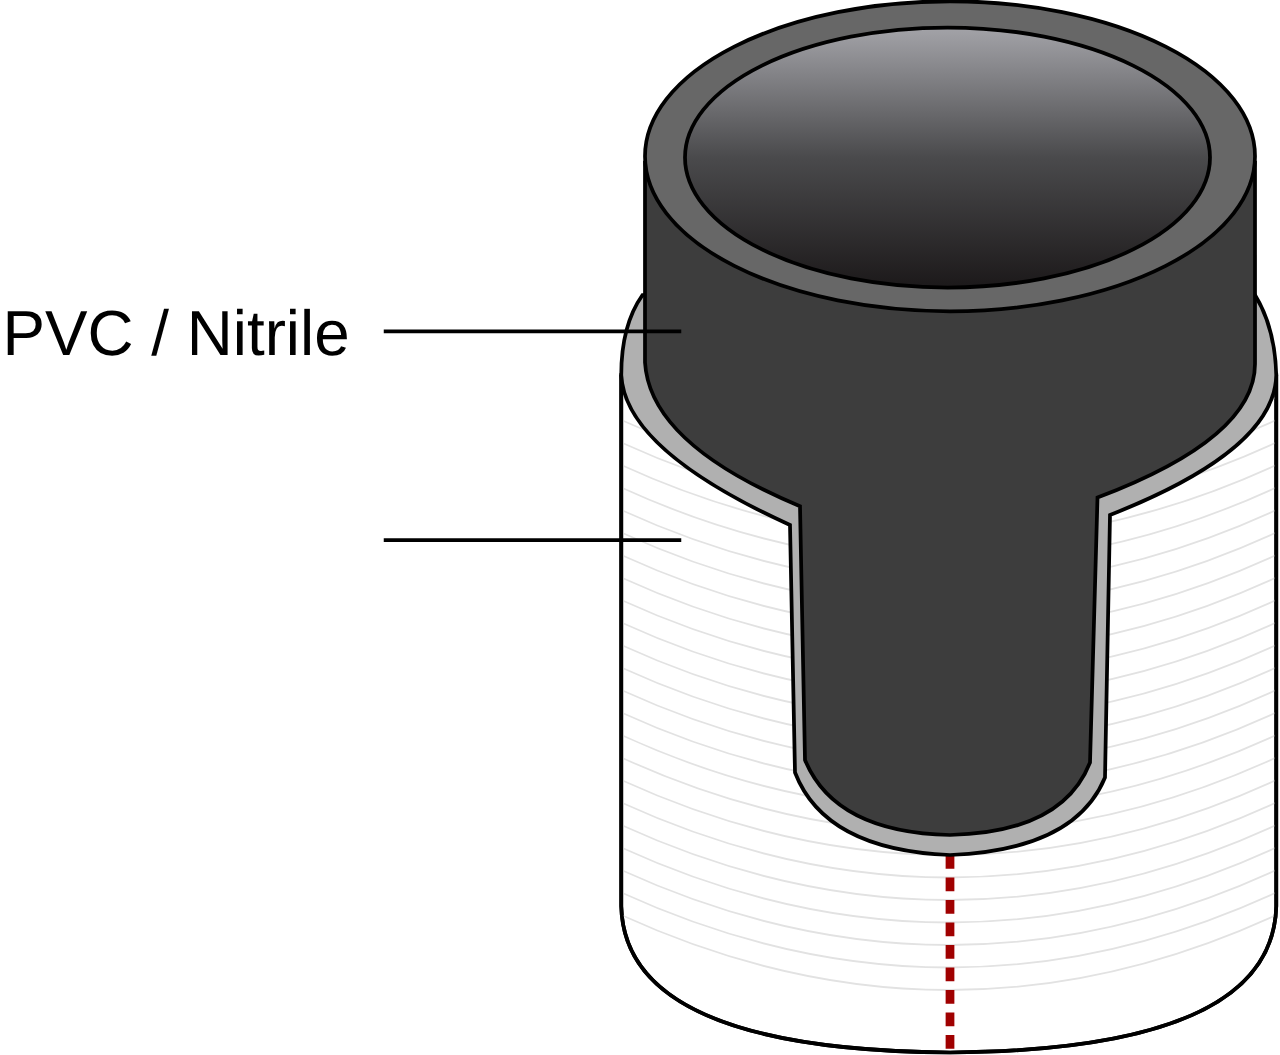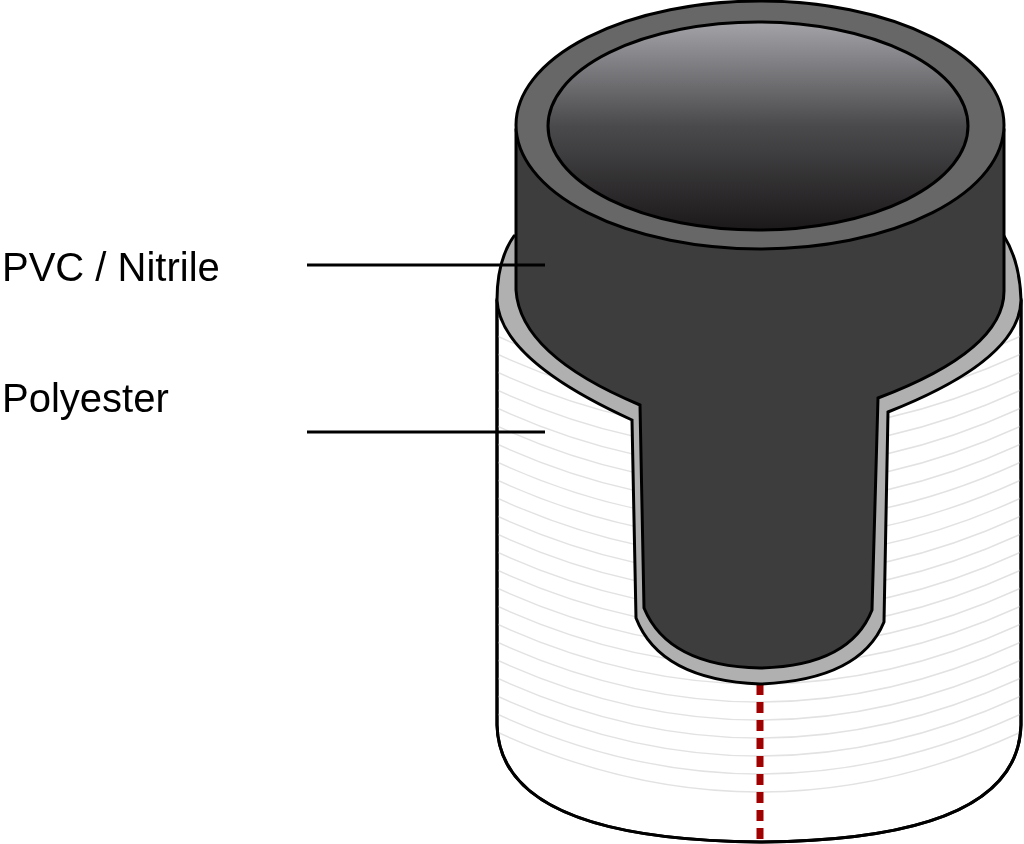--- a/index.html
+++ b/index.html
@@ -1,29 +1,28 @@
 <!DOCTYPE html>
 <html><head>
 <meta charset="utf-8">
 <style>
   html,body{margin:0;padding:0;background:#ffffff;}
   body{width:1024px;height:844px;position:relative;overflow:hidden;font-family:"Liberation Sans",sans-serif;}
-  .label{position:absolute;left:2px;color:#000;font-size:40px;line-height:48px;white-space:nowrap;}
+  .label{position:absolute;left:2px;color:#000;font-size:51px;line-height:48px;white-space:nowrap;}
   #lbl1{top:243px;}
   #lbl2{top:374px;}
   svg{position:absolute;left:0;top:0;}
 </style>
 </head>
 <body>
 
 <div class="label" id="lbl1">
   <span>PVC / Nitrile</span>
 </div>
 <div class="label" id="lbl2">
-  <div>Polyester</div>
 </div>
 
 <svg width="1024" height="844" viewBox="0 0 1024 844">
   <defs>
     <linearGradient id="bore" x1="0" y1="0" x2="0" y2="1">
       <stop offset="0" stop-color="#a3a3a8"></stop>
       <stop offset="0.5" stop-color="#4a4a4c"></stop>
       <stop offset="1" stop-color="#1c191a"></stop>
     </linearGradient>
     <clipPath id="jacketClip">

